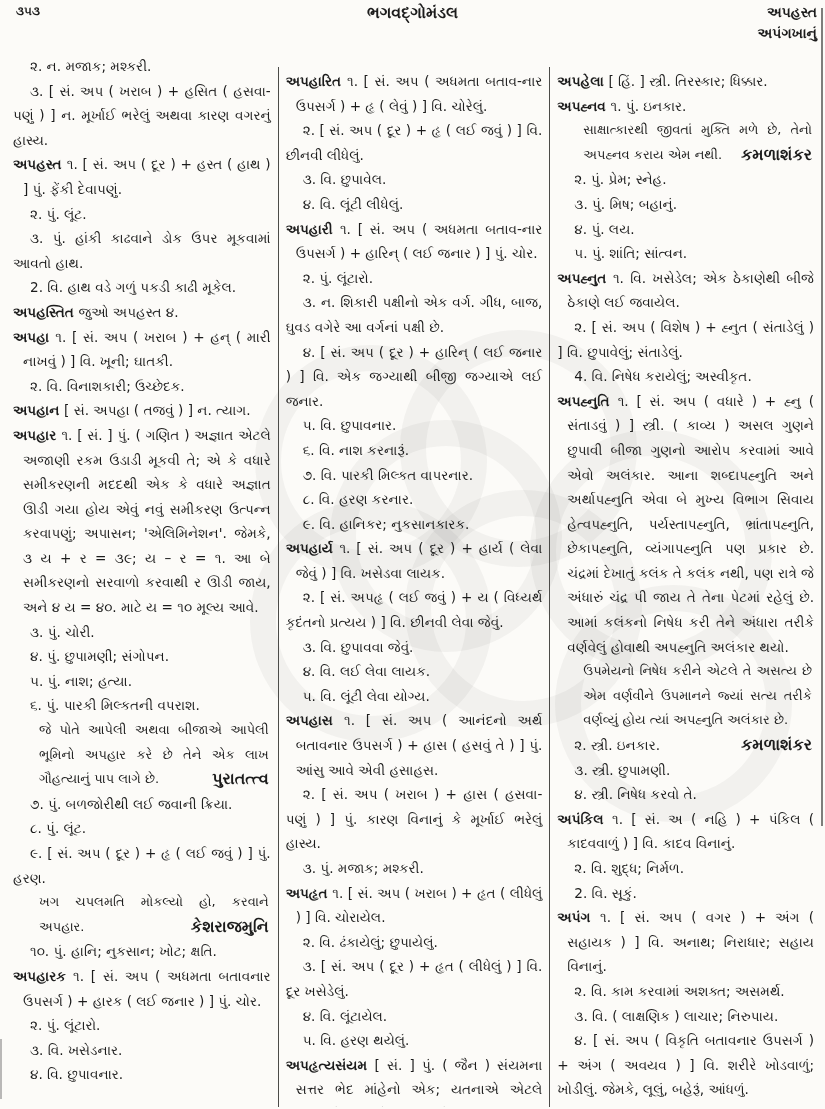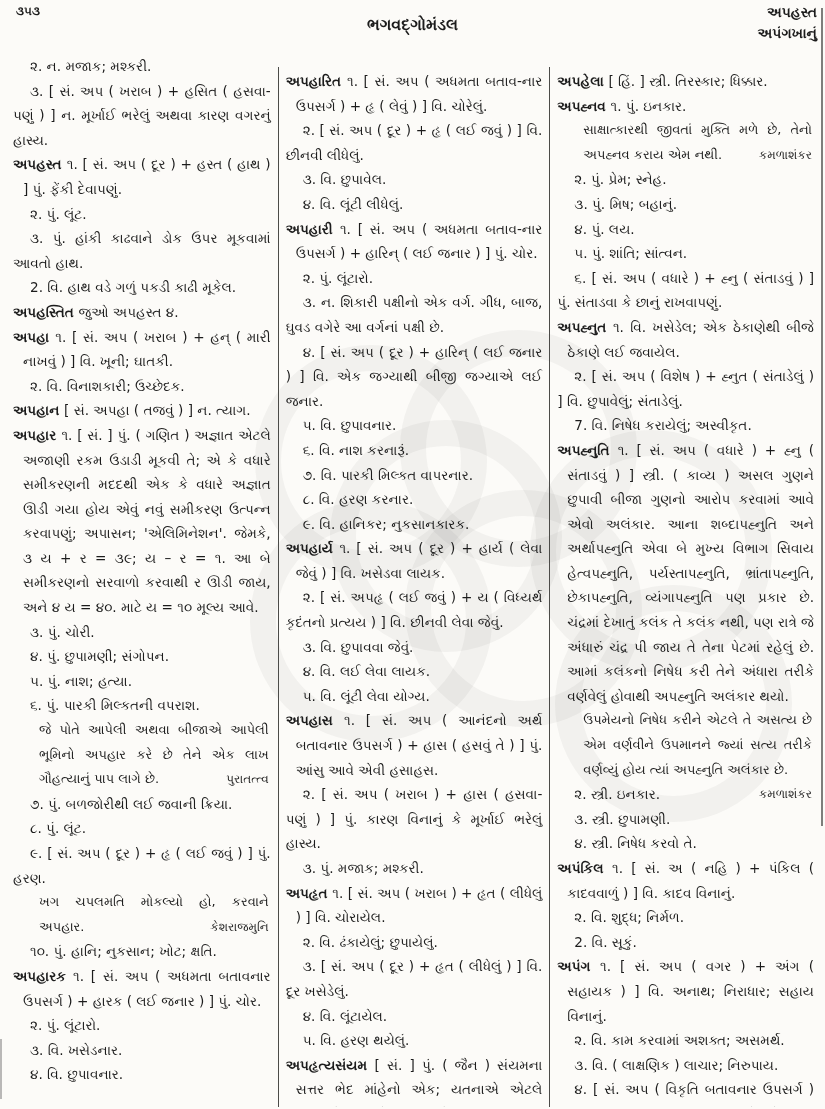--- a/index.html
+++ b/index.html
@@ -6,36 +6,36 @@
   body{
     width:825px;height:1109px;overflow:hidden;position:relative;
     background:#fcfbf8;
     font-family:"DejaVu Sans","Liberation Sans",sans-serif;
     color:#1c1c1c;
   }
   .page{position:absolute;inset:0;}
   
   .hdr{position:absolute;top:0;left:0;right:0;height:52px;}
   .pageno{position:absolute;left:16px;top:4px;font-size:12px;font-weight:700;}
-  .title{position:absolute;left:0;right:0;top:15px;text-align:center;font-size:16px;font-weight:700;}
+  .title{position:absolute;left:0;right:0;top:3px;text-align:center;font-size:16px;font-weight:700;}
   .guides{position:absolute;right:8px;top:2px;text-align:right;font-size:14px;font-weight:700;line-height:21px;}
   
   .wm{position:absolute;inset:0;pointer-events:none;}
   .ring{position:absolute;border-radius:50%;border:26px solid rgba(80,80,75,0.055);}
   
   .cols{position:absolute;top:52px;left:6px;right:4px;bottom:2px;
         display:grid;grid-template-columns:1fr 1fr 1fr;}
   .col{padding:2px 7px 0 7px;font-size:13.6px;line-height:24.6px;overflow:hidden;}
   .col + .col{border-left:1px solid #4b4b48;margin-top:15px;}
   p.blk{margin:0;text-align:justify;}
   p.entry{padding-left:10px;text-indent:-10px;}
   p.entry .head{font-weight:700;}
   p.sense{text-indent:17px;}
   p.quote{margin-left:26px;margin-right:2px;font-size:13px;}
-  span.attr{float:right;font-weight:400;font-size:12px;}
+  span.attr{float:right;font-weight:700;font-size:16px;}
   
   .edge-r{position:absolute;right:2px;top:8px;width:2px;height:818px;background:#3a3a38;opacity:.65;}
   .edge-b{position:absolute;left:0;bottom:10px;width:2px;height:60px;background:#555;opacity:.4;}
 </style>
 </head>
 <body>
 
 <div class="page">
 
   <div class="wm">
@@ -115,24 +115,23 @@
         <p class="blk entry"><span class="head">અપહૃત્યસંયમ </span><span class="txt">[ સં. ] પું. ( જૈન ) સંયમના સત્તર ભેદ માંહેનો એક; યતનાએ એટલે જગવીને ચીજ લેવી મૂકવી તે.</span></p>
       </section>
     <section class="col">
         <p class="blk entry"><span class="head">અપહેલા </span><span class="txt">[ હિં. ] સ્ત્રી. તિરસ્કાર; ધિક્કાર.</span></p>
         <p class="blk entry"><span class="head">અપહ્નવ </span><span class="txt">૧. પું. ઇનકાર.</span></p>
         <p class="blk quote"><span class="txt">સાક્ષાત્કારથી જીવતાં મુક્તિ મળે છે, તેનો અપહ્નવ કરાય એમ નથી.</span><span class="attr">કમળાશંકર</span></p>
         <p class="blk sense"><span class="txt">૨. પું. પ્રેમ; સ્નેહ.</span></p>
         <p class="blk sense"><span class="txt">૩. પું. મિષ; બહાનું.</span></p>
         <p class="blk sense"><span class="txt">૪. પું. લય.</span></p>
         <p class="blk sense"><span class="txt">૫. પું. શાંતિ; સાંત્વન.</span></p>
-        <p class="blk sense"><span class="txt">૬. [ સં. અપ ( વધારે ) + હ્નુ ( સંતાડવું ) ] પું. સંતાડવા કે છાનું રાખવાપણું.</span></p>
         <p class="blk entry"><span class="head">અપહ્નુત </span><span class="txt">૧. વિ. ખસેડેલ; એક ઠેકાણેથી બીજે ઠેકાણે લઈ જવાયેલ.</span></p>
         <p class="blk sense"><span class="txt">૨. [ સં. અપ ( વિશેષ ) + હ્નુત ( સંતાડેલું ) ] વિ. છુપાવેલું; સંતાડેલું.</span></p>
-        <p class="blk sense"><span class="txt">7. વિ. નિષેધ કરાયેલું; અસ્વીકૃત.</span></p>
+        <p class="blk sense"><span class="txt">4. વિ. નિષેધ કરાયેલું; અસ્વીકૃત.</span></p>
         <p class="blk entry"><span class="head">અપહ્નુતિ </span><span class="txt">૧. [ સં. અપ ( વધારે ) + હ્નુ ( સંતાડવું ) ] સ્ત્રી. ( કાવ્ય ) અસલ ગુણને છુપાવી બીજા ગુણનો આરોપ કરવામાં આવે એવો અલંકાર. આના શબ્દાપહ્નુતિ અને અર્થાપહ્નુતિ એવા બે મુખ્ય વિભાગ સિવાય હેત્વપહ્નુતિ, પર્યસ્તાપહ્નુતિ, ભ્રાંતાપહ્નુતિ, છેકાપહ્નુતિ, વ્યંગાપહ્નુતિ પણ પ્રકાર છે. ચંદ્રમાં દેખાતું કલંક તે કલંક નથી, પણ રાત્રે જે અંધારું ચંદ્ર પી જાય તે તેના પેટમાં રહેલું છે. આમાં કલંકનો નિષેધ કરી તેને અંધારા તરીકે વર્ણવેલું હોવાથી અપહ્નુતિ અલંકાર થયો.</span></p>
         <p class="blk quote"><span class="txt">ઉપમેયનો નિષેધ કરીને એટલે તે અસત્ય છે એમ વર્ણવીને ઉપમાનને જ્યાં સત્ય તરીકે વર્ણવ્યું હોય ત્યાં અપહ્નુતિ અલંકાર છે.</span><span class="attr">કમળાશંકર</span></p>
         <p class="blk sense"><span class="txt">૨. સ્ત્રી. ઇનકાર.</span></p>
         <p class="blk sense"><span class="txt">૩. સ્ત્રી. છુપામણી.</span></p>
         <p class="blk sense"><span class="txt">૪. સ્ત્રી. નિષેધ કરવો તે.</span></p>
         <p class="blk entry"><span class="head">અપંકિલ </span><span class="txt">૧. [ સં. અ ( નહિ ) + પંકિલ ( કાદવવાળું ) ] વિ. કાદવ વિનાનું.</span></p>
         <p class="blk sense"><span class="txt">૨. વિ. શુદ્ધ; નિર્મળ.</span></p>
         <p class="blk sense"><span class="txt">2. વિ. સૂકું.</span></p>
         <p class="blk entry"><span class="head">અપંગ </span><span class="txt">૧. [ સં. અપ ( વગર ) + અંગ ( સહાયક ) ] વિ. અનાથ; નિરાધાર; સહાય વિનાનું.</span></p>
         <p class="blk sense"><span class="txt">૨. વિ. કામ કરવામાં અશક્ત; અસમર્થ.</span></p>

